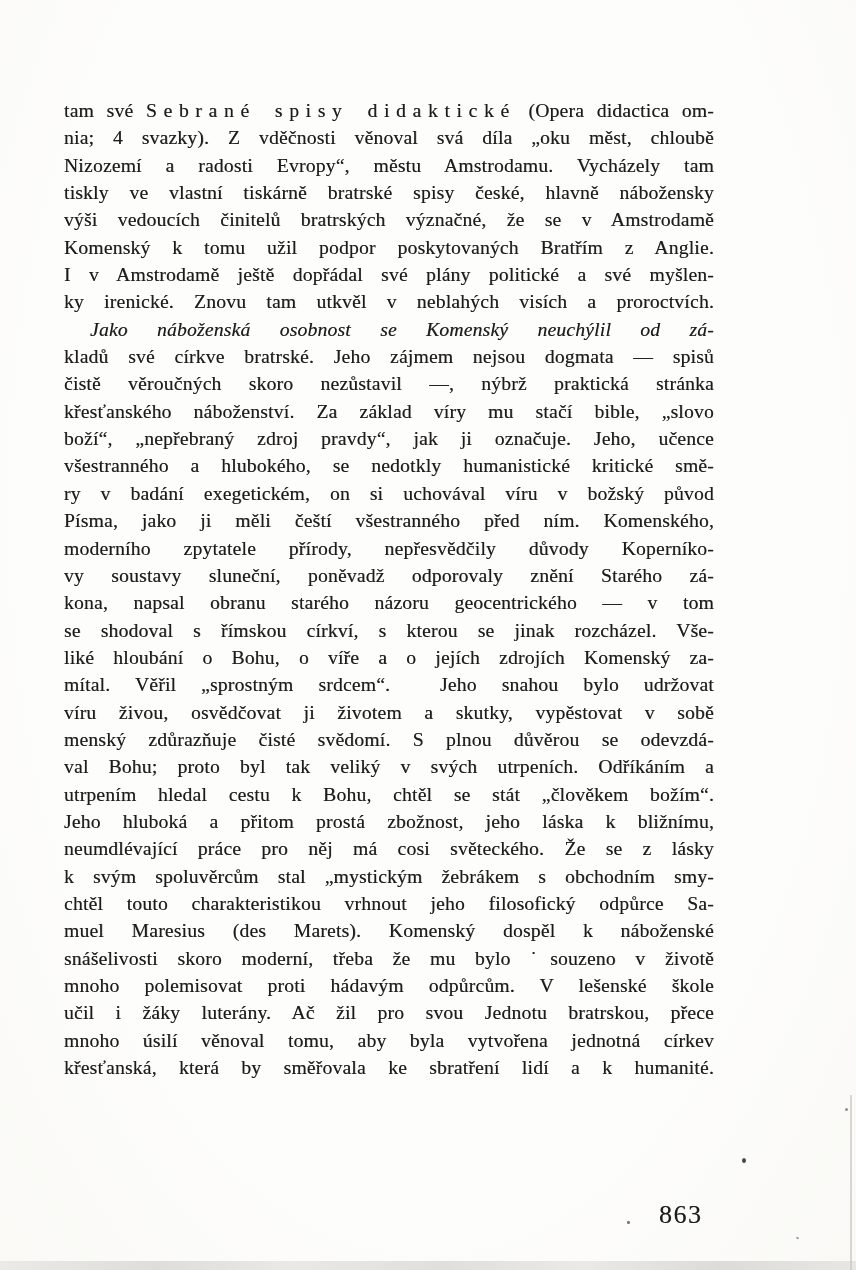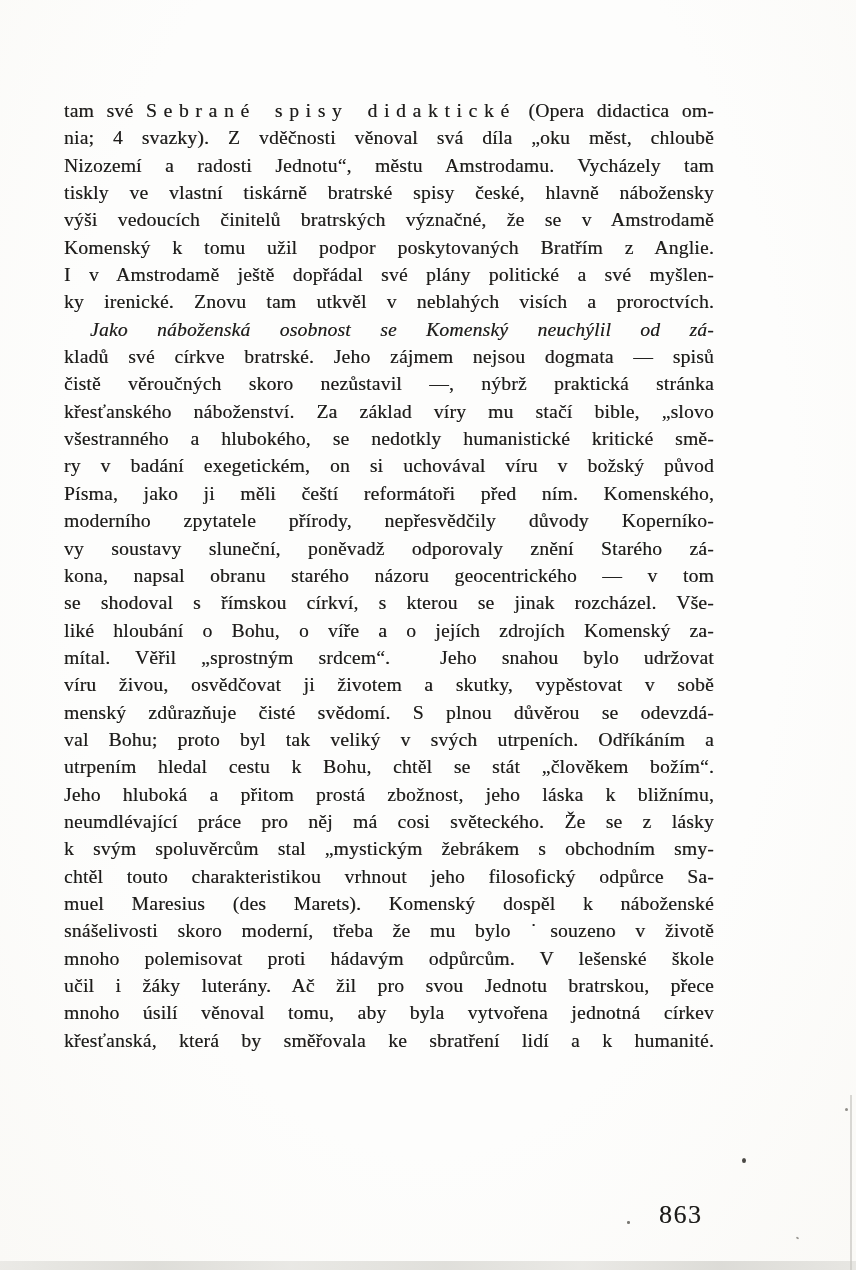--- a/index.html
+++ b/index.html
@@ -72,33 +72,34 @@
   .speck-c { left: 627px; top: 1221px; width: 2.5px; height: 2.5px; background: #7a7874; }
   .speck-d { left: 796px; top: 1237px; width: 3px; height: 2px; background: #9a9893; transform: rotate(35deg); }
 </style>
 </head>
 <body>
 
 <div class="page">
   <div class="text-block">
       <div class="line"><span>tam své </span><span class="lsp">Sebrané spisy didaktické</span><span> (Opera didactica om-</span></div>
       <div class="line">nia; 4 svazky). Z vděčnosti věnoval svá díla „oku měst, chloubě</div>
-      <div class="line">Nizozemí a radosti Jednotu“, městu Amstrodamu. Vycházely tam</div>
+      <div class="line">Nizozemí a radosti Evropy“, městu Amstrodamu. Vycházely tam</div>
       <div class="line">tiskly ve vlastní tiskárně bratrské spisy české, hlavně nábožensky</div>
       <div class="line">výši vedoucích činitelů bratrských význačné, že se v Amstrodamě</div>
       <div class="line">Komenský k tomu užil podpor poskytovaných Bratřím z Anglie.</div>
       <div class="line">I v Amstrodamě ještě dopřádal své plány politické a své myšlen-</div>
       <div class="line">ky irenické. Znovu tam utkvěl v neblahých visích a proroctvích.</div>
       <div class="line indent">Jako náboženská osobnost se Komenský neuchýlil od zá-</div>
       <div class="line">kladů své církve bratrské. Jeho zájmem nejsou dogmata — spisů</div>
       <div class="line">čistě věroučných skoro nezůstavil —, nýbrž praktická stránka</div>
       <div class="line">křesťanského náboženství. Za základ víry mu stačí bible, „slovo</div>
+      <div class="line">boží“, „nepřebraný zdroj pravdy“, jak ji označuje. Jeho, učence</div>
       <div class="line">všestranného a hlubokého, se nedotkly humanistické kritické smě-</div>
       <div class="line">ry v badání exegetickém, on si uchovával víru v božský původ</div>
-      <div class="line">Písma, jako ji měli čeští reformátoři před ním. Komenského,</div>
+      <div class="line">Písma, jako ji měli čeští všestranného před ním. Komenského,</div>
       <div class="line">moderního zpytatele přírody, nepřesvědčily důvody Koperníko-</div>
       <div class="line">vy soustavy sluneční, poněvadž odporovaly znění Starého zá-</div>
       <div class="line">kona, napsal obranu starého názoru geocentrického — v tom</div>
       <div class="line">se shodoval s římskou církví, s kterou se jinak rozcházel. Vše-</div>
       <div class="line">liké hloubání o Bohu, o víře a o jejích zdrojích Komenský za-</div>
       <div class="line">mítal. Věřil „sprostným srdcem“.&nbsp; Jeho snahou bylo udržovat</div>
       <div class="line">víru živou, osvědčovat ji životem a skutky, vypěstovat v sobě</div>
       <div class="line">menský zdůrazňuje čisté svědomí. S plnou důvěrou se odevzdá-</div>
       <div class="line">val Bohu; proto byl tak veliký v svých utrpeních. Odříkáním a</div>
       <div class="line">utrpením hledal cestu k Bohu, chtěl se stát „člověkem božím“.</div>

